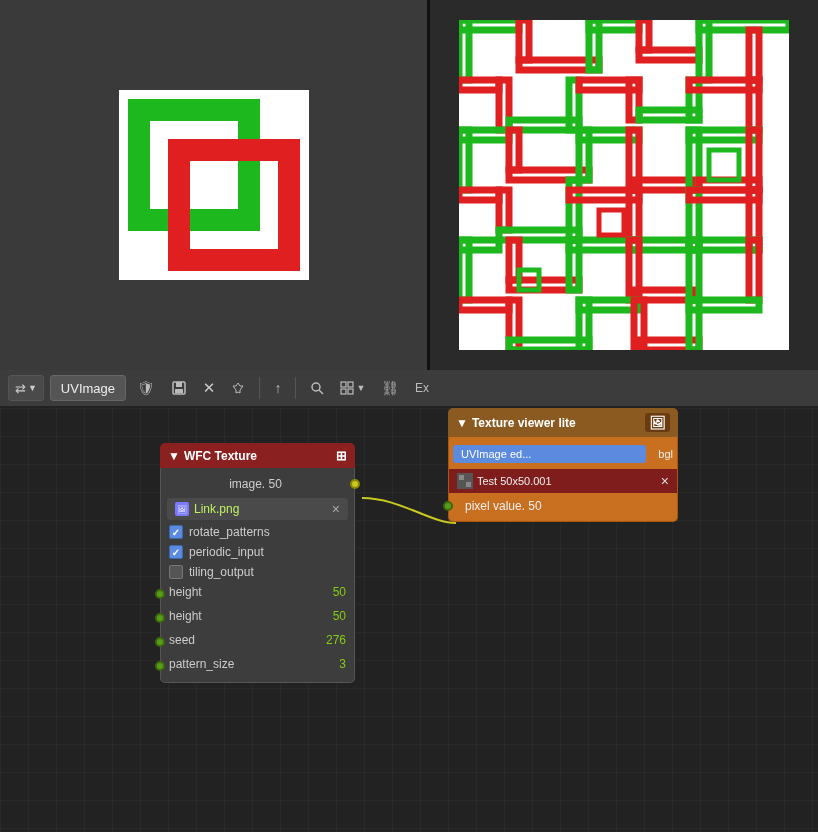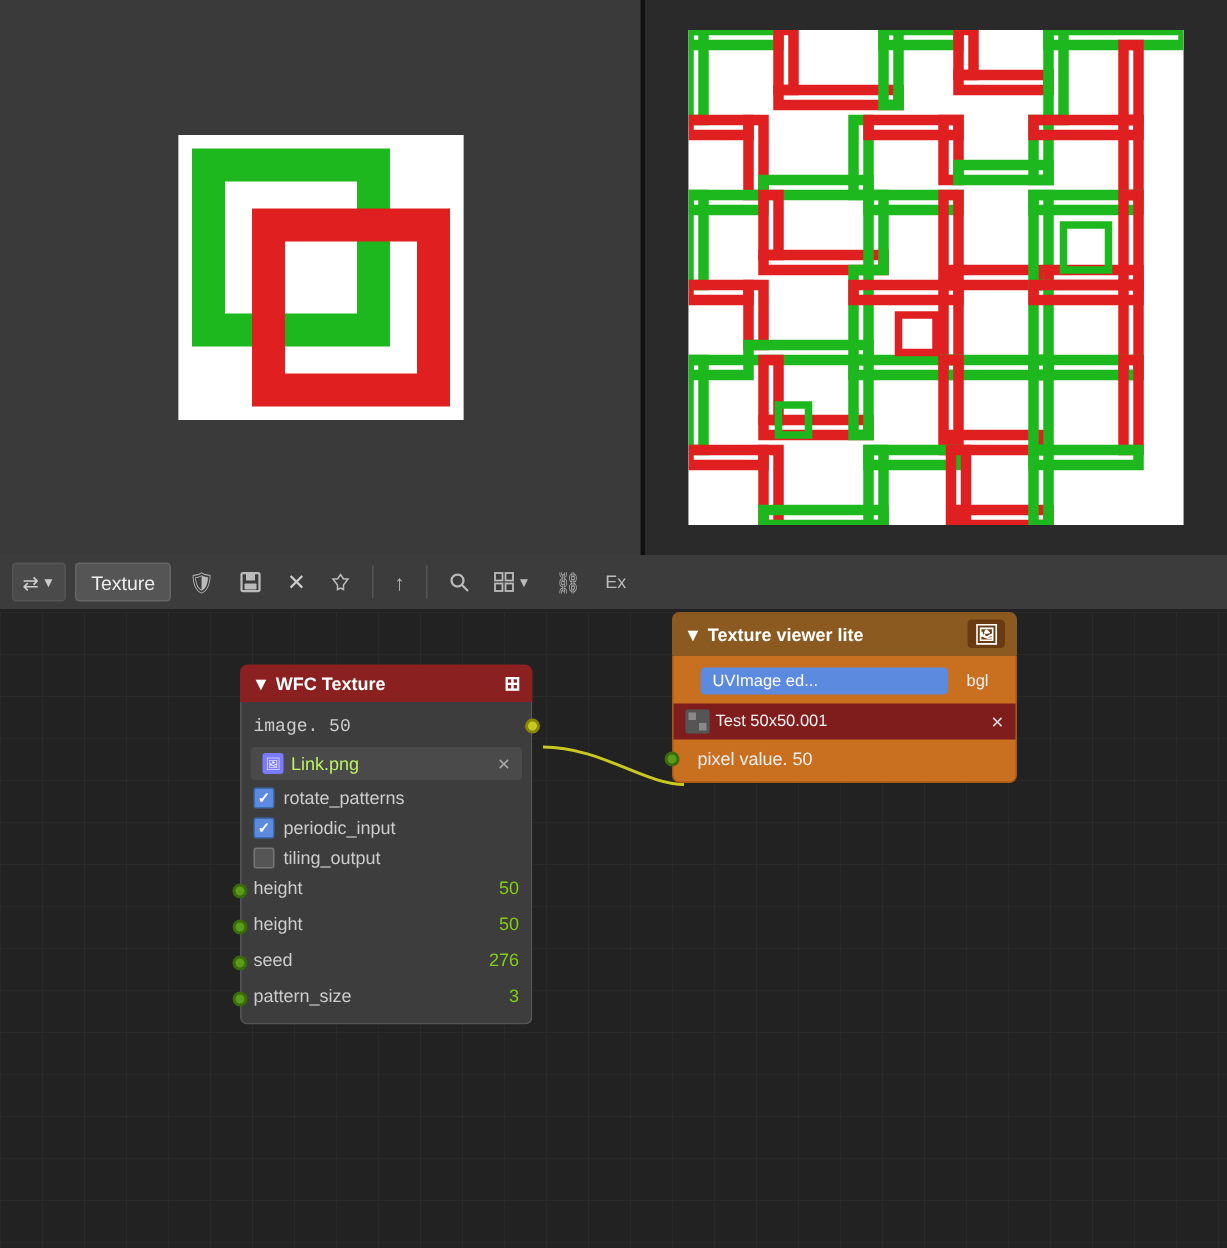--- a/index.html
+++ b/index.html
@@ -257,25 +257,24 @@
     .file-close {
       color: #aaa;
       cursor: pointer;
       font-size: 14px;
     }
 
     
     .output-row {
       display: flex;
       align-items: center;
-      justify-content: flex-start;
+      justify-content: center;
       padding: 3px 12px 3px 8px;
       min-height: 24px;
       position: relative;
-      font-family: Liberation Mono, monospace;
     }
 
     
     .wfc-node {
       left: 160px;
       top: 35px;
       width: 195px;
     }
 
     .wfc-header {
@@ -289,21 +288,21 @@
       width: 230px;
     }
 
     .texture-header {
       background: #8b5a20;
     }
 
     .texture-row {
       display: flex;
       align-items: center;
-      padding: 4px 18px;
+      padding: 4px 4px;
       gap: 12px;
     }
 
     .uv-btn {
       background: #5b8adf;
       border-radius: 3px;
       padding: 3px 8px;
       color: white;
       font-size: 11px;
       cursor: pointer;
@@ -475,21 +474,21 @@
     </div>
   </div>
 </div>
 
 <div class="toolbar">
   <div class="toolbar-icon-btn">
     <span>⇄</span>
     <span style="font-size:9px; margin-left:2px;">▼</span>
   </div>
   <div class="toolbar-title">
-    <span>Texture</span>
+    <span>UVImage</span>
   </div>
   <div class="hdr-btn">🛡</div>
   <div class="hdr-btn">
     <svg width="16" height="16" viewBox="0 0 16 16" fill="none">
       <rect x="2" y="2" width="12" height="12" rx="1" stroke="#bbb" stroke-width="1.5"></rect>
       <rect x="5" y="2" width="6" height="5" fill="#bbb"></rect>
       <rect x="4" y="9" width="8" height="4" rx="0.5" fill="#bbb"></rect>
     </svg>
   </div>
   <div class="hdr-btn" style="color:#ccc; font-size:15px;">✕</div>

